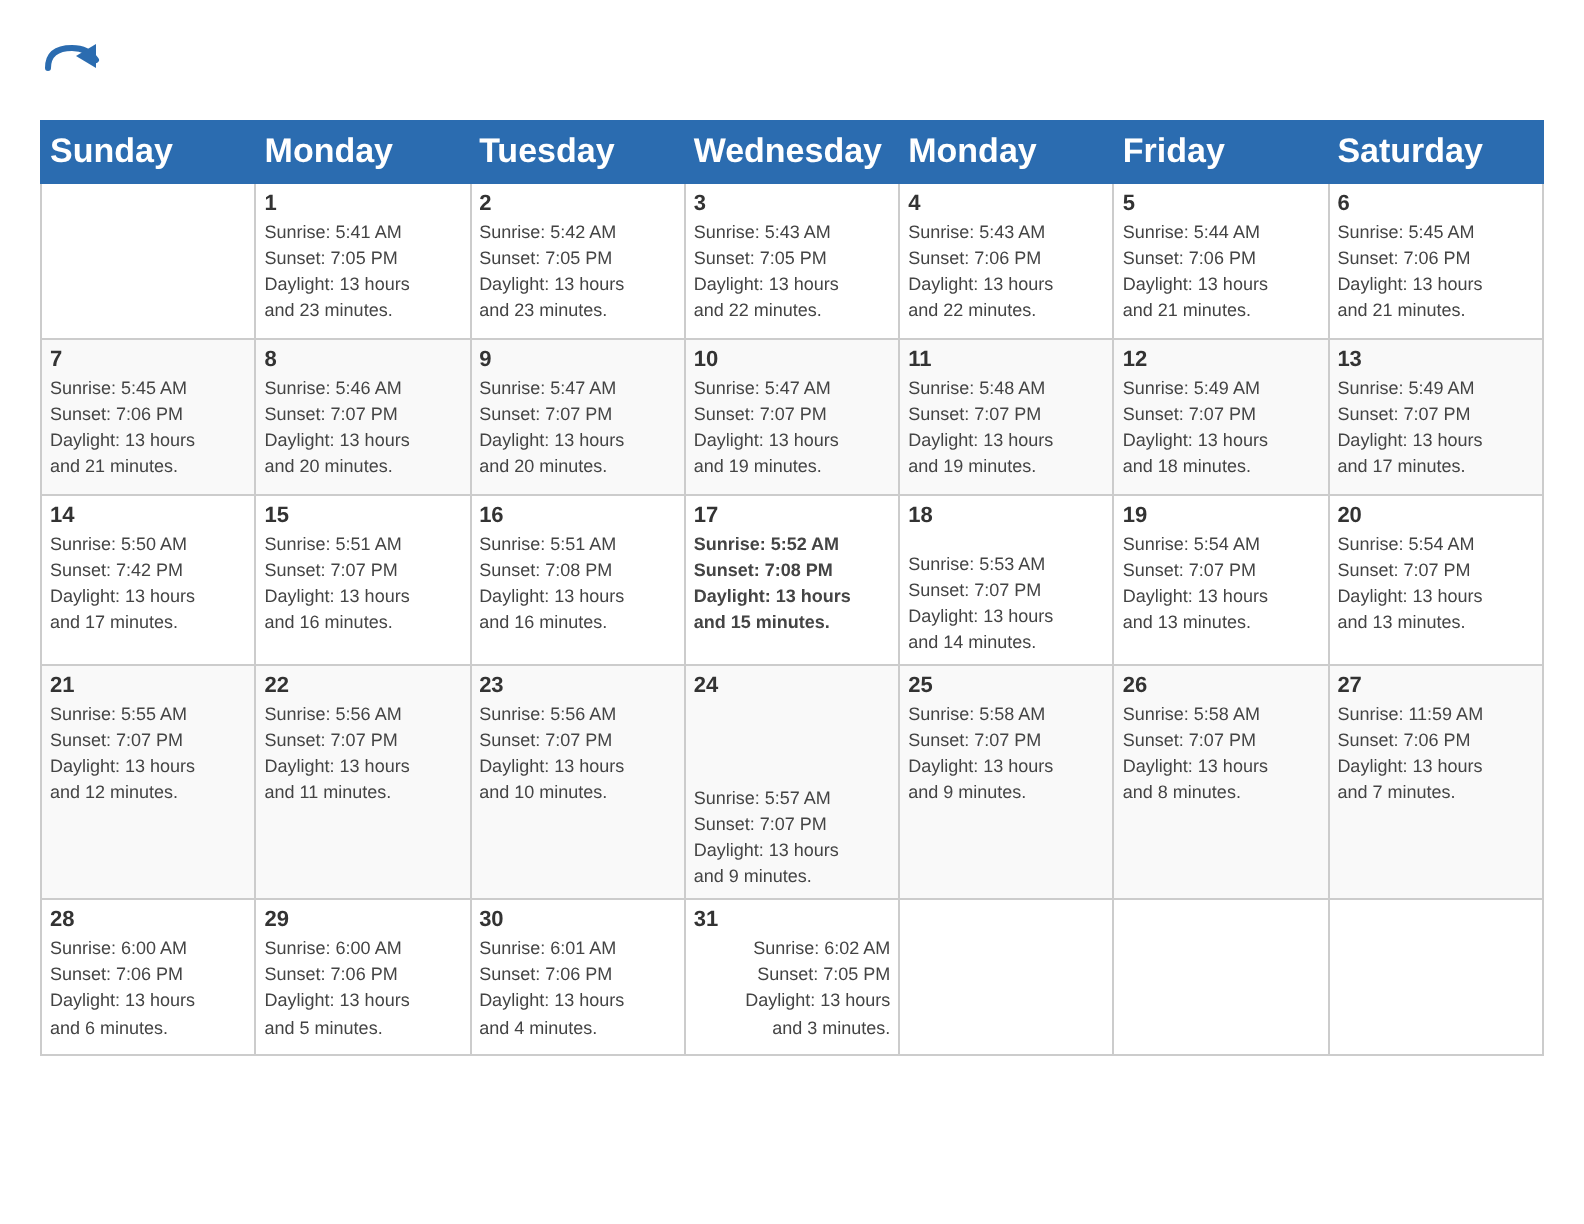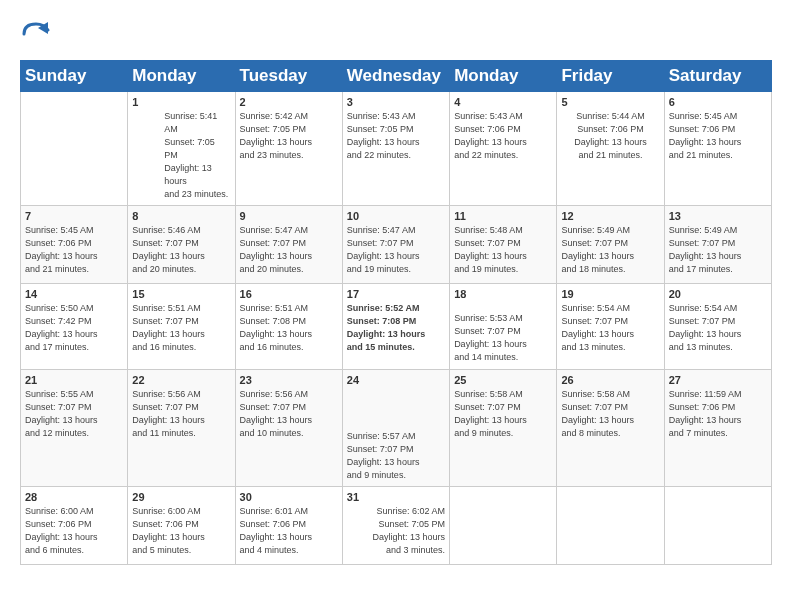--- a/index.html
+++ b/index.html
@@ -122,21 +122,21 @@
           <th>Monday</th>
           <th>Friday</th>
           <th>Saturday</th>
         </tr>
     </thead>
     <tbody id="calendar-body">
     <tr>
           <td class="empty"></td>
           <td>
             <span class="day-num">1</span>
-            <div class="day-info" style="white-space: pre-line; margin-left: 32px;">Sunrise: 5:41 AM
+            <div class="day-info" style="white-space: pre-line;">Sunrise: 5:41 AM
 Sunset: 7:05 PM
 Daylight: 13 hours
 and 23 minutes.</div>
           </td>
           <td>
             <span class="day-num">2</span>
             <div class="day-info" style="white-space: pre-line;">Sunrise: 5:42 AM
 Sunset: 7:05 PM
 Daylight: 13 hours
 and 23 minutes.</div>
@@ -150,21 +150,21 @@
           </td>
           <td>
             <span class="day-num">4</span>
             <div class="day-info" style="white-space: pre-line;">Sunrise: 5:43 AM
 Sunset: 7:06 PM
 Daylight: 13 hours
 and 22 minutes.</div>
           </td>
           <td>
             <span class="day-num">5</span>
-            <div class="day-info" style="white-space: pre-line; text-align: center;">Sunrise: 5:44 AM
+            <div class="day-info" style="white-space: pre-line;">Sunrise: 5:44 AM
 Sunset: 7:06 PM
 Daylight: 13 hours
 and 21 minutes.</div>
           </td>
           <td>
             <span class="day-num">6</span>
             <div class="day-info" style="white-space: pre-line;">Sunrise: 5:45 AM
 Sunset: 7:06 PM
 Daylight: 13 hours
 and 21 minutes.</div>

